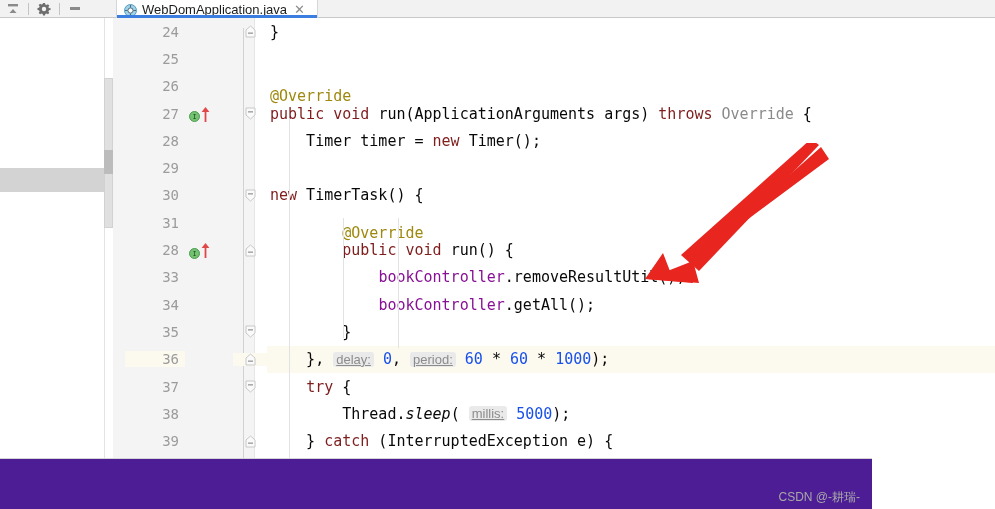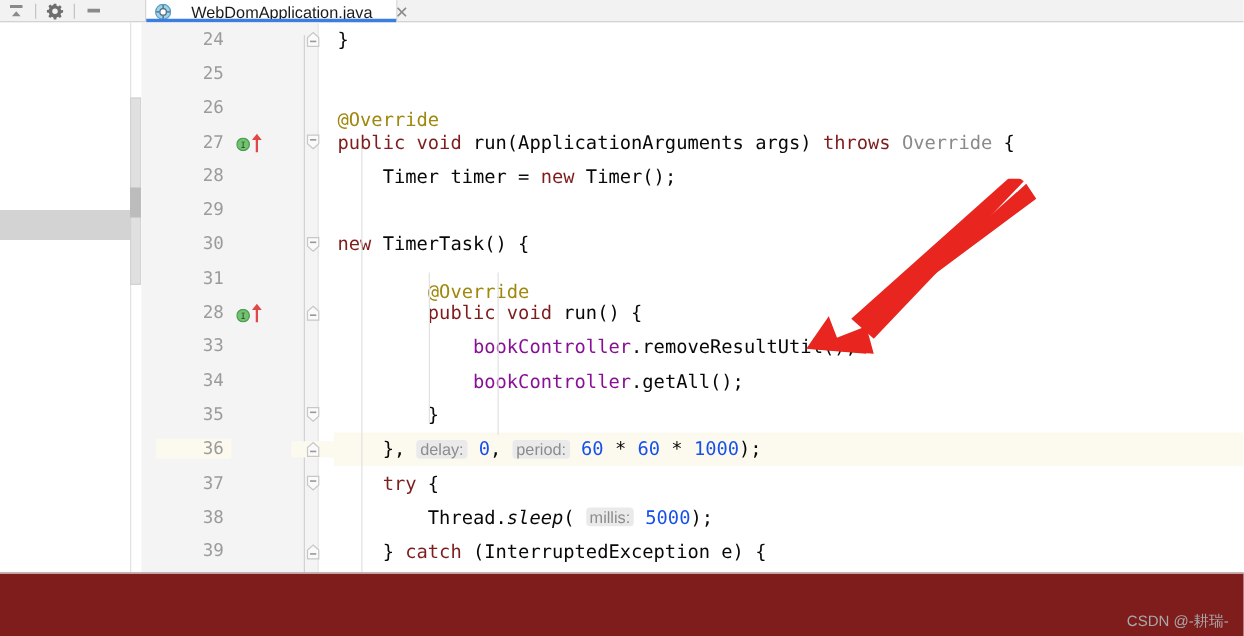--- a/index.html
+++ b/index.html
@@ -21,21 +21,21 @@
   .tb-sep { width: 1px; height: 12px; background: #c4c4c4; margin: 0 2px; }
 
   
   .tabbar {
     position: absolute; left: 116px; top: 0; right: 0; height: 18px;
     background: #f2f2f2; border-bottom: 1px solid #c9c9c9;
   }
   .tab {
     position: absolute; left: 0; top: 0; height: 18px;
     background: #ffffff;
-    display: flex; align-items: center; gap: 16px;
+    display: flex; align-items: center; gap: 5px;
     padding: 0 8px 0 7px;
     border-left: 1px solid #d6d6d6; border-right: 1px solid #d6d6d6;
   }
   .tab-underline {
     position: absolute; left: 0; bottom: 0; height: 3px; width: 100%;
     background: #3c7de0;
   }
   .tab-icon { width: 13px; height: 13px; flex: 0 0 13px; }
   .tab-label {
     font-size: 13px; color: #1b1b1b; white-space: nowrap;
@@ -117,36 +117,37 @@
   .anno { color: #9e880d; margin-top: 20px; }
   .fld  { color: #871094; }
   .num  { color: #1750eb; }
   .typ  { color: #8a8a8a; }
   .stat { font-style: italic; }
   .plain{ color: #080808; }
   .hint {
     color: #8c8c8c; background: #eaeaea; border-radius: 3px;
     padding: 0px 3px; font-size: 13px;
     font-family: "Liberation Sans", sans-serif;
+    text-decoration: underline;
   }
 
   
   .fold-up, .fold-down {
     width: 11px; height: 13px; position: relative;
   }
   .fold-up svg, .fold-down svg { display: block; }
 
   
   .impl-icon { width: 11px; height: 11px; }
   .override-icon { width: 9px; height: 14px; }
 
   
   .bottom-bar {
-    position: absolute; left: 0; top: 458px; width: 995px; height: 51px;
-    background: #7f1d1d; border-top: 1px solid #d4d4d4;
+    position: absolute; left: 0; top: 458px; width: 872px; height: 51px;
+    background: #4c1d95; border-top: 1px solid #d4d4d4;
   }
   .watermark {
     position: absolute; right: 12px; top: 30px;
     font-size: 12px; color: #a8a8a8;
     font-family: "Liberation Sans", sans-serif;
   }
 
   
   .arrow-overlay {
     position: absolute; left: 520px; top: 125px;

